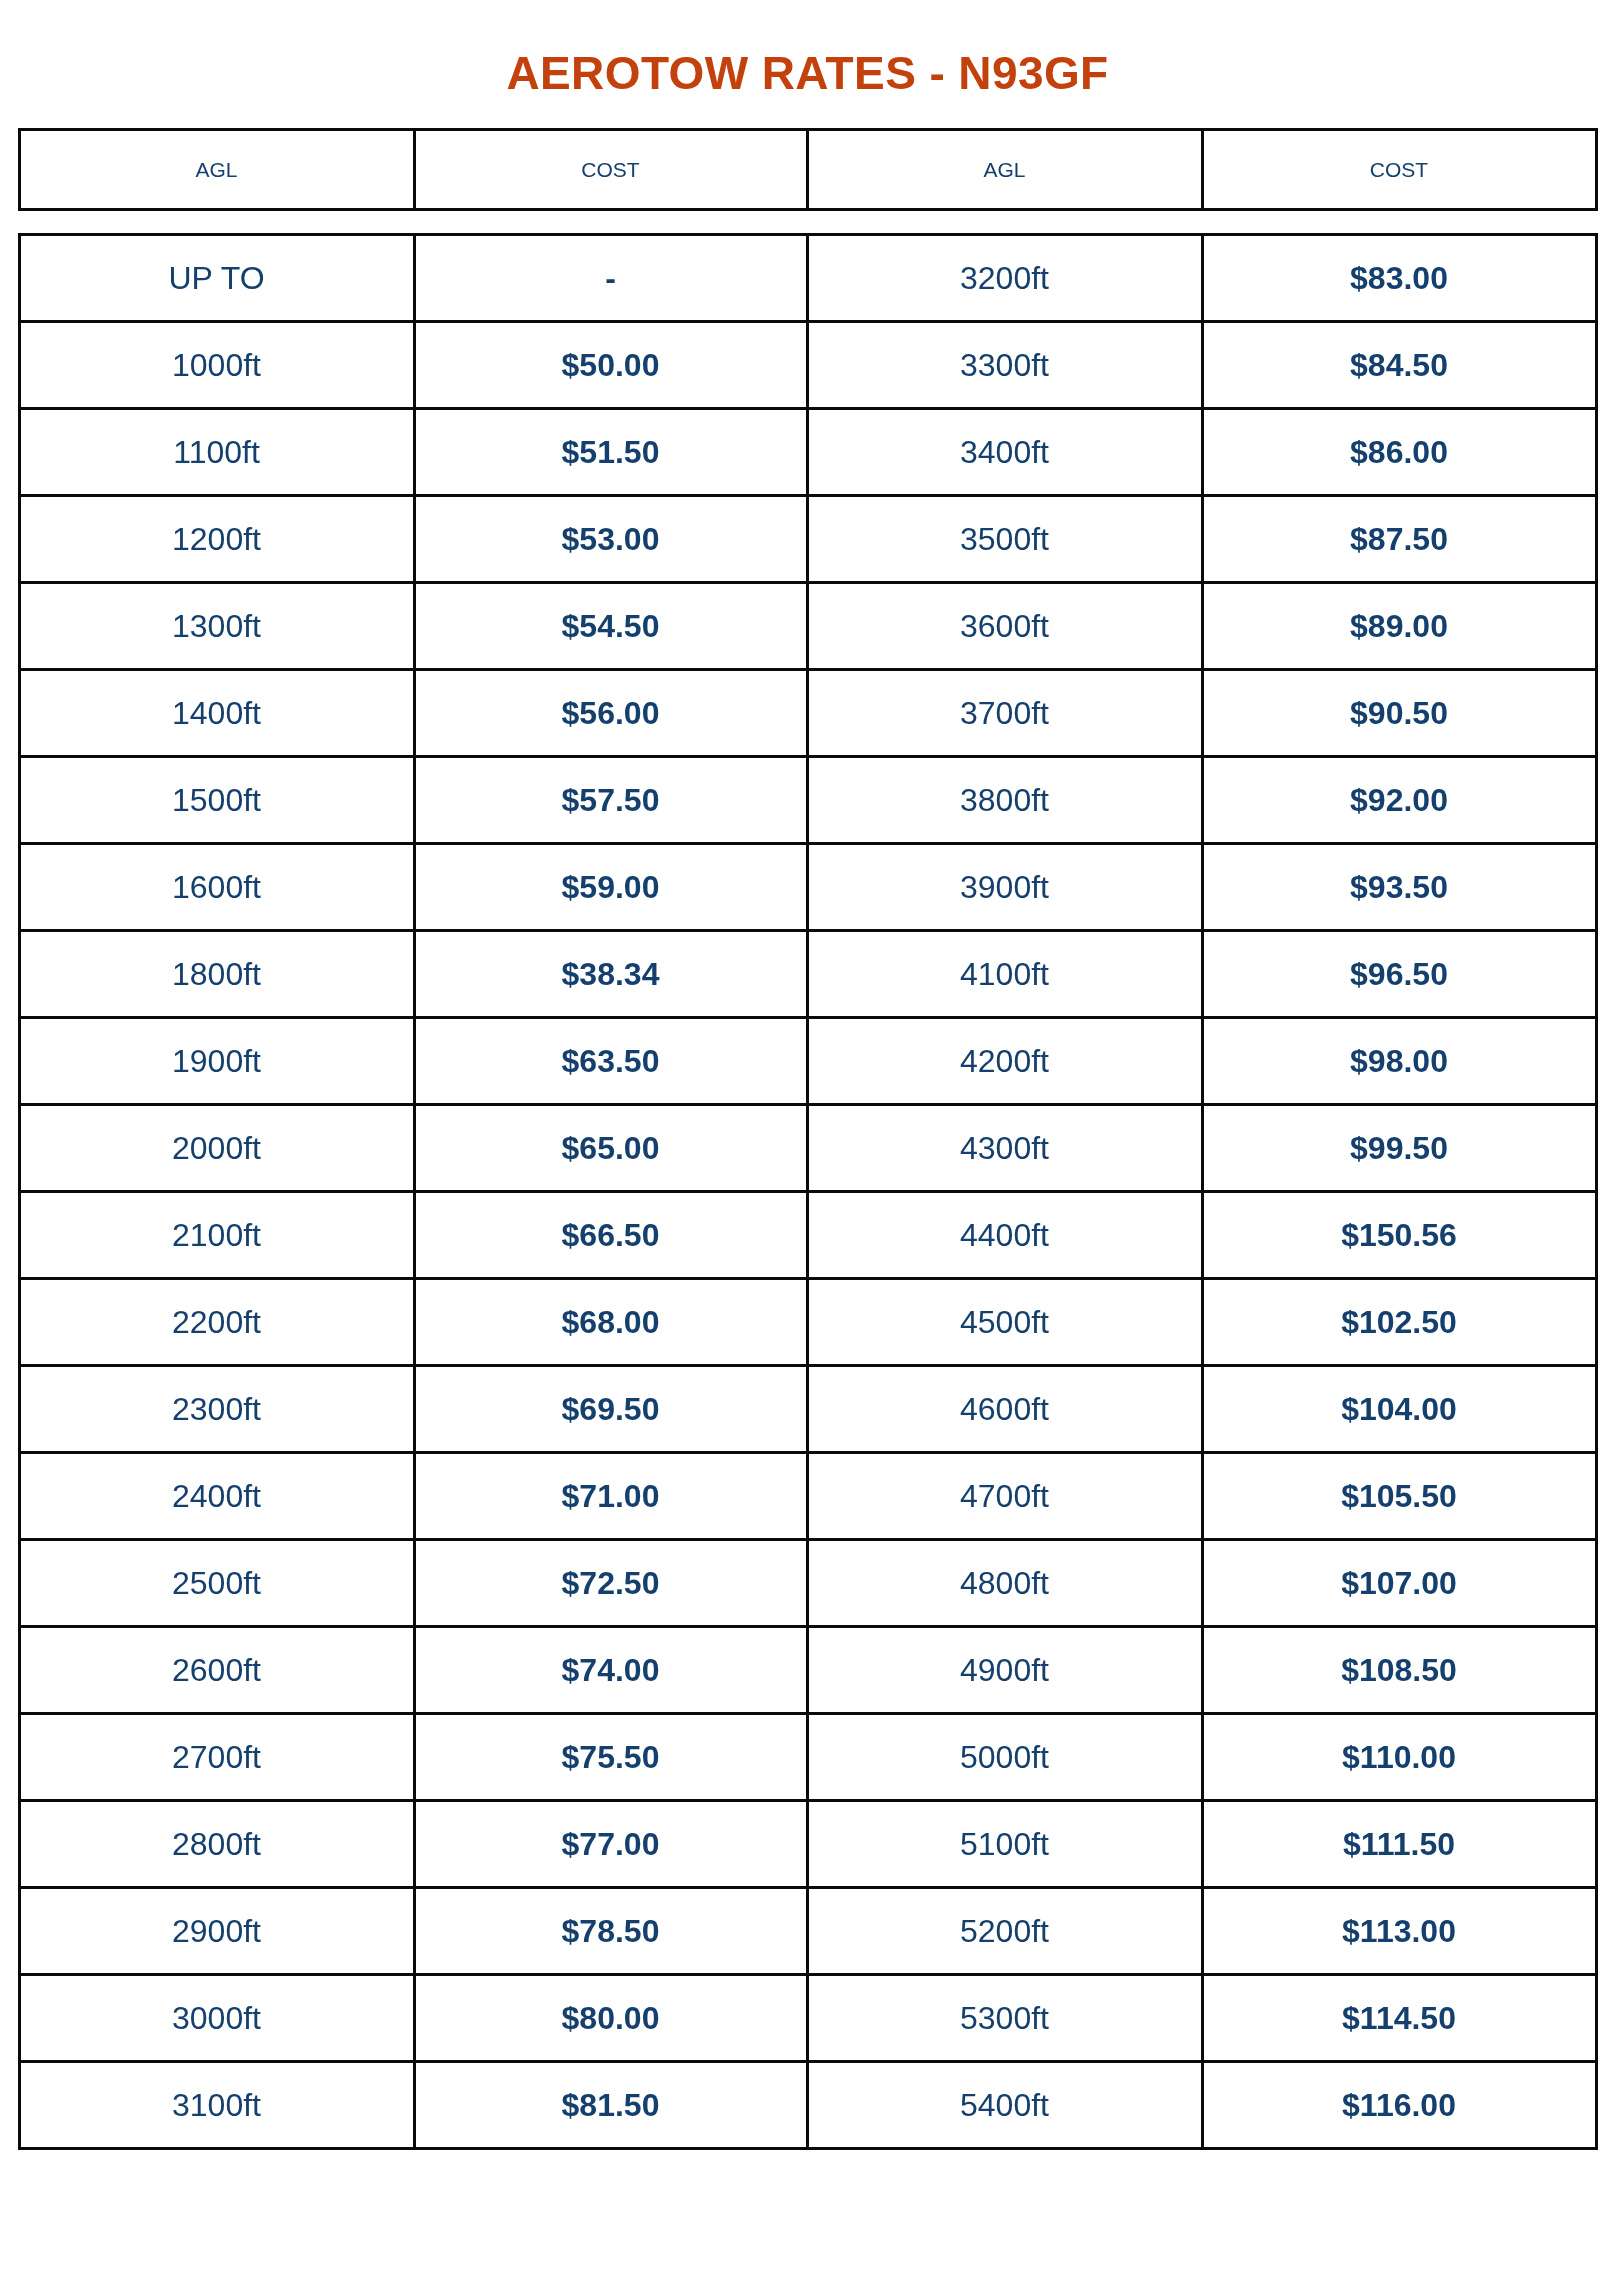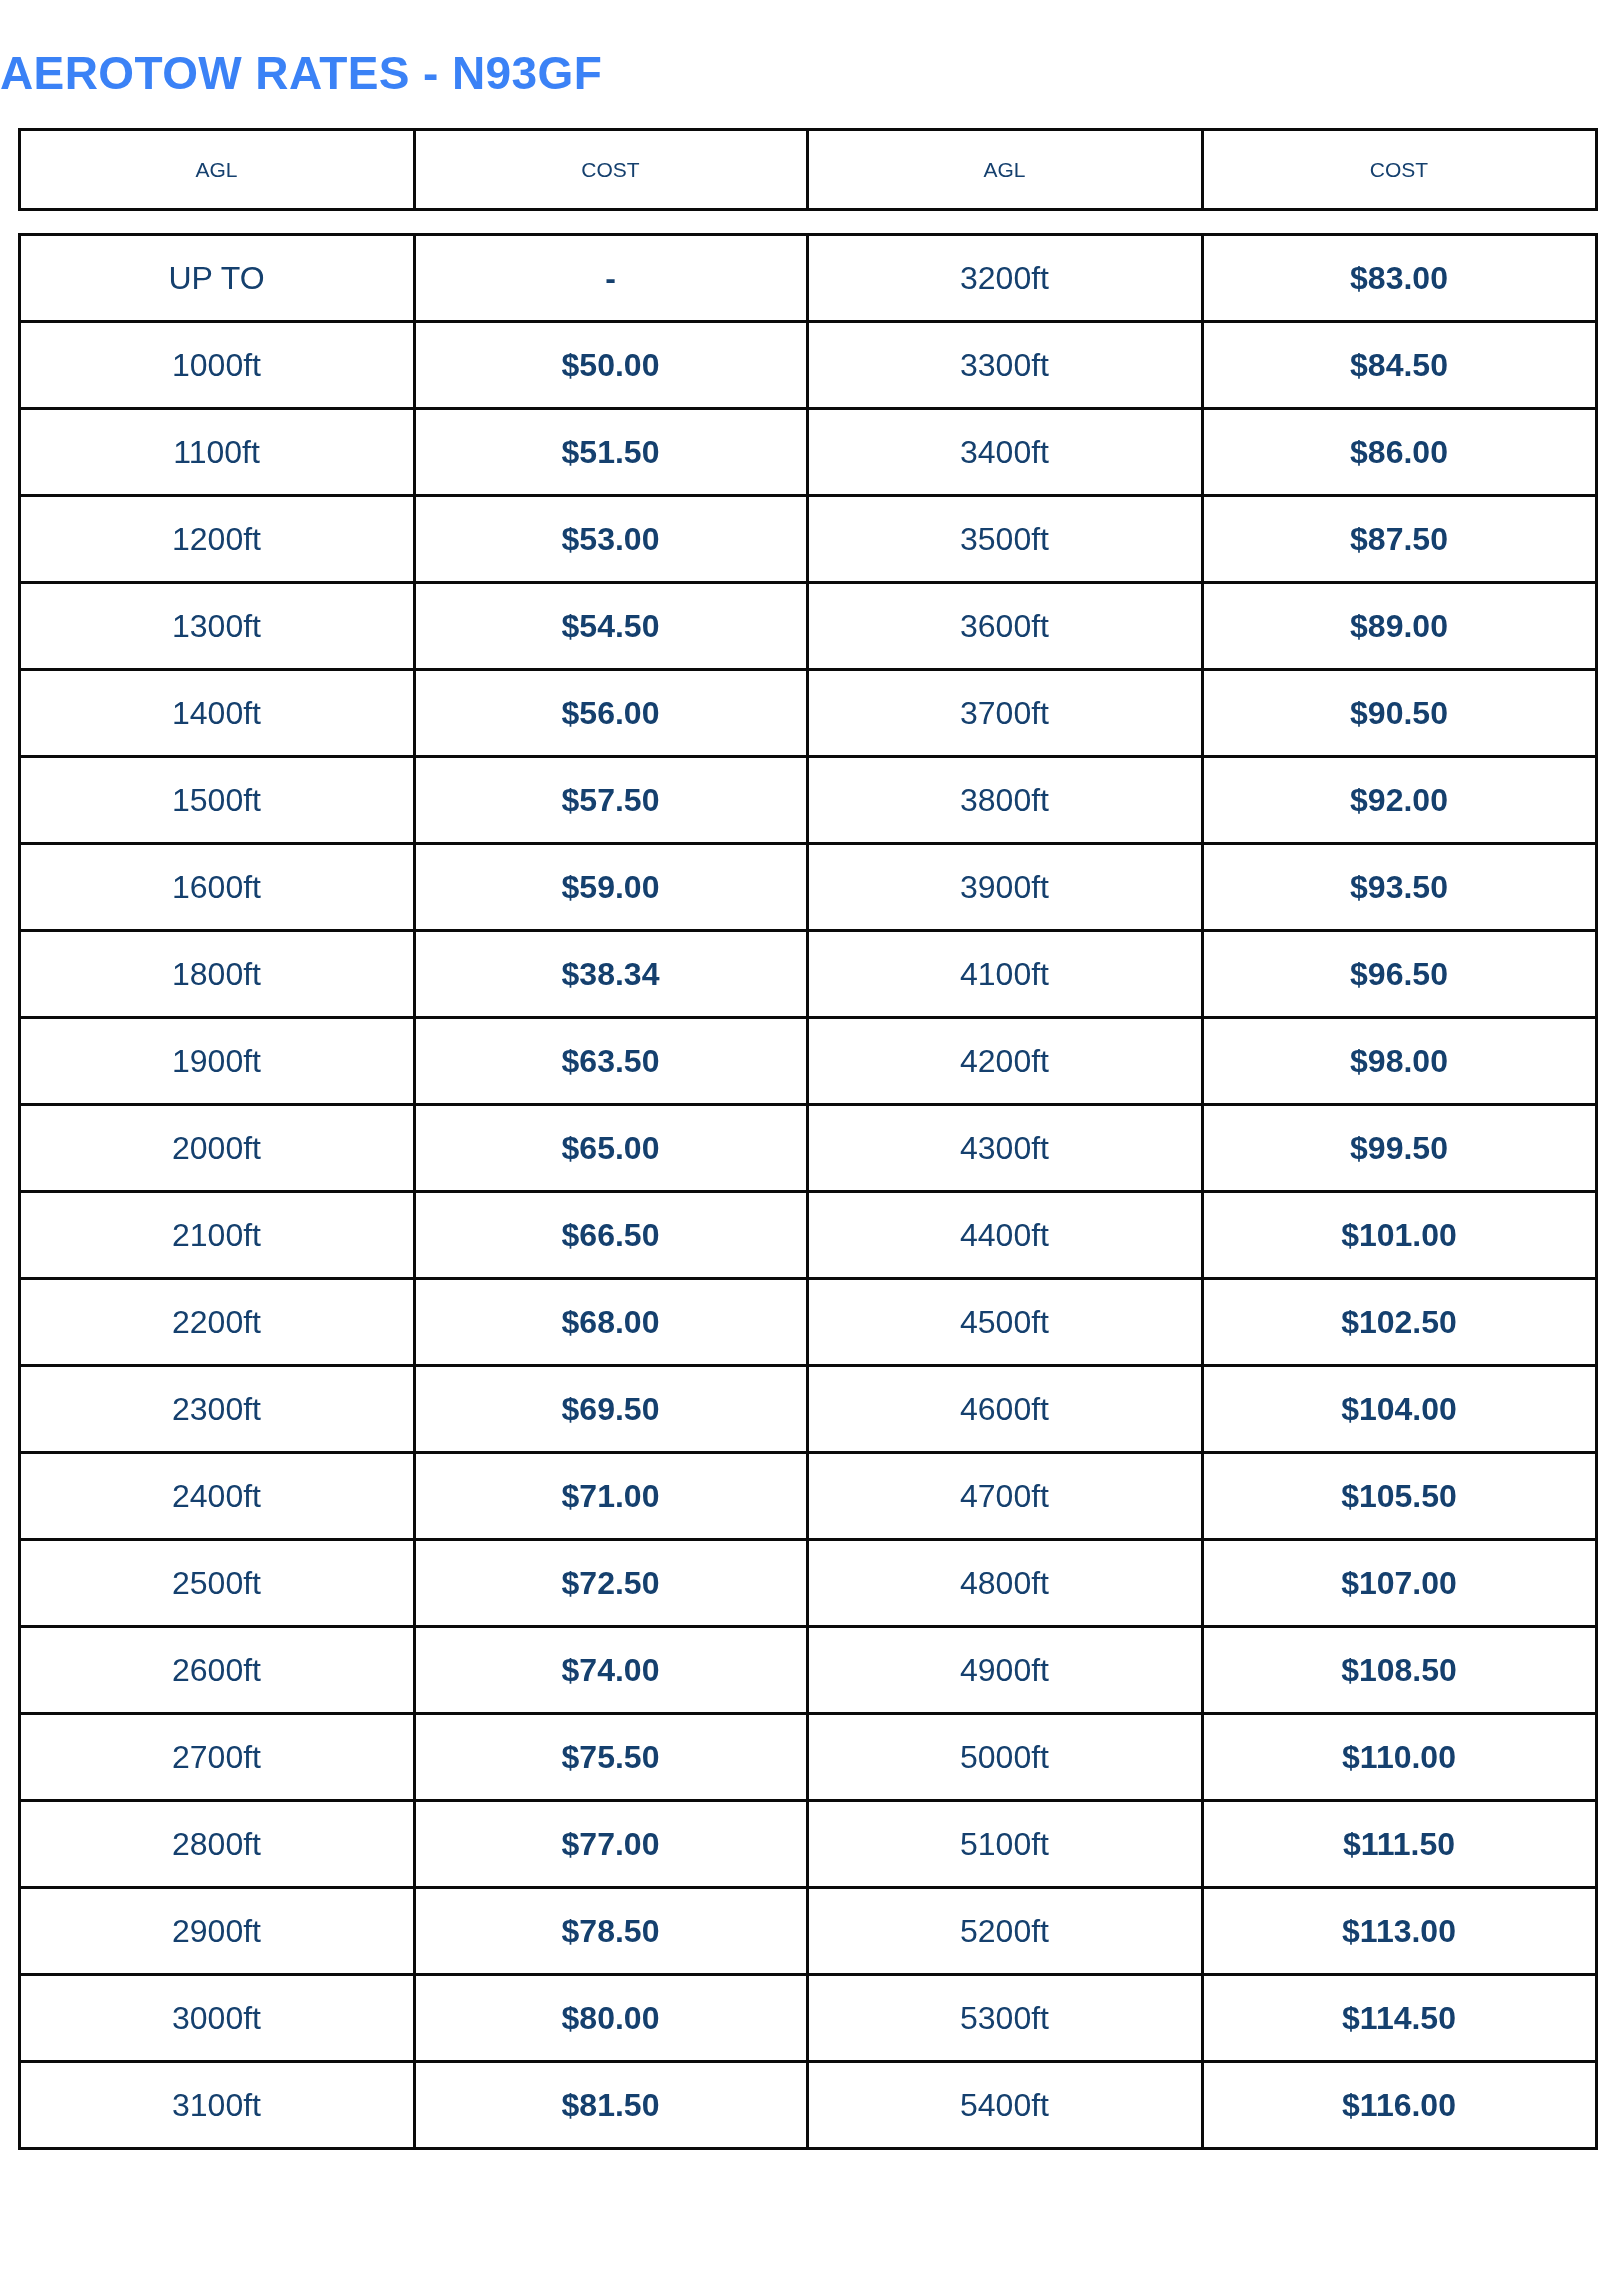--- a/index.html
+++ b/index.html
@@ -17,22 +17,22 @@
   .page {
     position: relative;
     width: 1615px;
     height: 2295px;
     background: #ffffff;
     box-sizing: border-box;
   }
 
   
   .title {
-    text-align: left;
-    color: #3b82f6;
+    text-align: center;
+    color: #c2410c;
     font-size: 46px;
     font-weight: bold;
     letter-spacing: 0.4px;
     padding-top: 18px;
     line-height: 1.05;
     white-space: nowrap;
   }
 
   
   .rates-table {
@@ -177,21 +177,21 @@
         <tr>
           <td class="cell-agl">2000ft</td>
           <td class="cell-cost">$65.00</td>
           <td class="cell-agl">4300ft</td>
           <td class="cell-cost">$99.50</td>
         </tr>
         <tr>
           <td class="cell-agl">2100ft</td>
           <td class="cell-cost">$66.50</td>
           <td class="cell-agl">4400ft</td>
-          <td class="cell-cost">$101.00</td>
+          <td class="cell-cost">$150.56</td>
         </tr>
         <tr>
           <td class="cell-agl">2200ft</td>
           <td class="cell-cost">$68.00</td>
           <td class="cell-agl">4500ft</td>
           <td class="cell-cost">$102.50</td>
         </tr>
         <tr>
           <td class="cell-agl">2300ft</td>
           <td class="cell-cost">$69.50</td>

